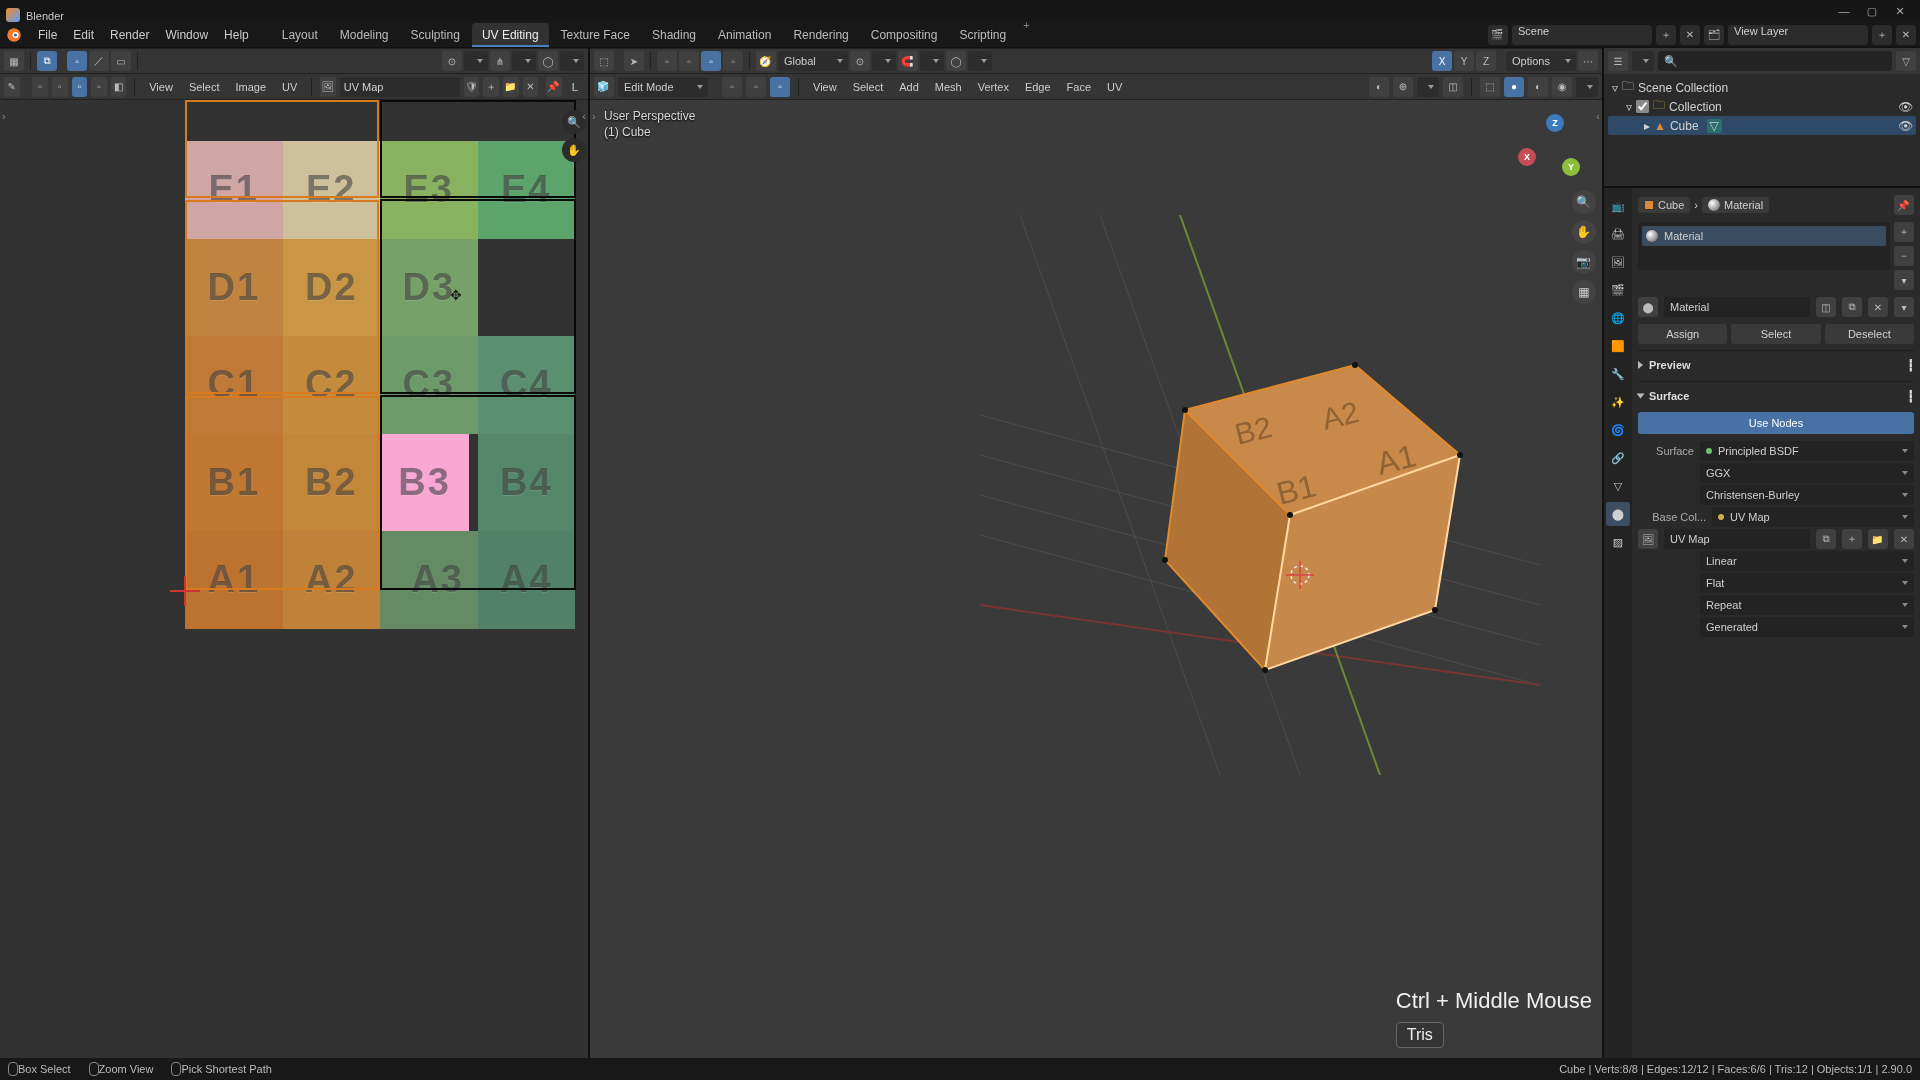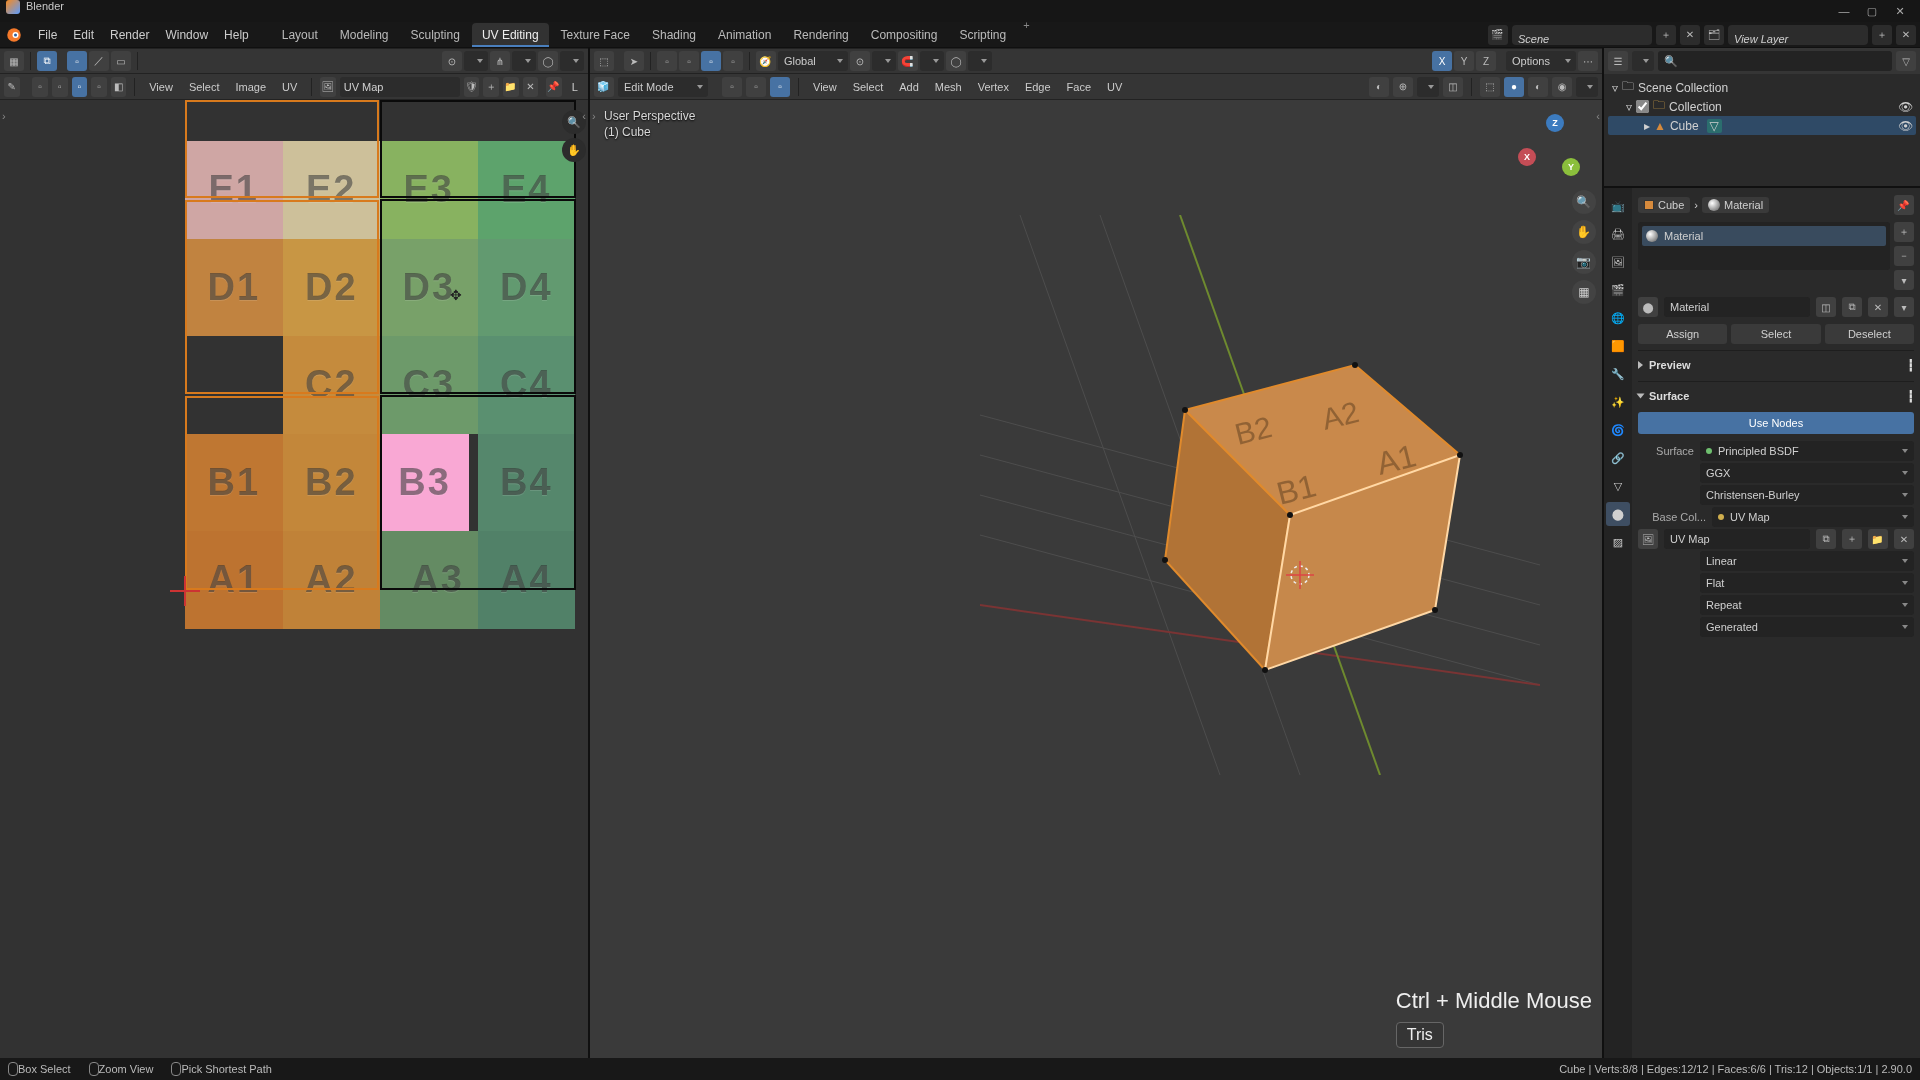--- a/index.html
+++ b/index.html
@@ -1,35 +1,35 @@
 <!DOCTYPE html>
 <html><head>
 <meta charset="utf-8">
 <style>
 * { margin: 0; padding: 0; box-sizing: border-box; font-family: -apple-system, "Segoe UI", Arial, sans-serif; user-select: none; }
 body { background: #393939; color: #d0d0d0; font-size: 11px; overflow: hidden; width: 1920px; height: 1080px; }
 
 
-.titlebar { height: 22px; background: #161616; display: flex; align-items: flex-start; padding: 0 6px; }
+.titlebar { height: 22px; background: #161616; display: flex; align-items: flex-end; padding: 0 6px; }
 .titlebar .logo { width: 14px; height: 14px; background: linear-gradient(135deg,#f78a1f,#5b9cff); border-radius: 3px; margin-right: 6px; }
 .titlebar .title { font-size: 11px; color: #c8c8c8; }
 .titlebar .spacer { flex: 1; }
 .titlebar .winbtn { width: 28px; height: 22px; display: flex; align-items: center; justify-content: center; color: #aaa; }
 
 
 .topbar { height: 26px; background: #181818; display: flex; align-items: center; padding: 0 4px; border-bottom: 1px solid #101010; }
 .topbar .app-icon { width: 20px; height: 20px; display: flex; align-items: center; justify-content: center; margin-right: 6px; }
 .topbar .app-icon svg { width: 18px; height: 18px; }
 .topbar .menu { padding: 0 8px; height: 26px; line-height: 26px; color: #ccc; font-size: 12px; }
 .topbar .workspace-tabs { display: flex; margin-left: 14px; }
 .topbar .workspace-tabs .tab { padding: 0 10px; height: 24px; line-height: 24px; color: #bbb; font-size: 12px; border-radius: 4px 4px 0 0; margin: 4px 1px; }
 .topbar .workspace-tabs .tab.active { background: #323232; border-bottom: 2px solid #4a7fbd; color: #eee; }
 .topbar .workspace-tabs .addtab { padding: 0 6px; color: #888; }
 .topbar .right { margin-left: auto; display: flex; align-items: center; gap: 4px; }
-.topbar .right .scenebox, .topbar .right .layerbox { display: flex; align-items: flex-end; background: #2c2c2c; border-radius: 4px; height: 20px; padding: 0 6px; gap: 4px; min-width: 140px; font-style: italic; }
+.topbar .right .scenebox, .topbar .right .layerbox { display: flex; align-items: flex-start; background: #2c2c2c; border-radius: 4px; height: 20px; padding: 0 6px; gap: 4px; min-width: 140px; }
 .topbar .right .iconbtn { width: 20px; height: 20px; background: #2c2c2c; border-radius: 3px; display: flex; align-items: center; justify-content: center; }
 
 
 .tool-header { height: 26px; background: #353535; display: flex; align-items: center; padding: 0 4px; gap: 2px; border-bottom: 1px solid #222; border-top: 1px solid #222; }
 .iconbtn { width: 20px; height: 20px; background: #404040; border-radius: 3px; display: inline-flex; align-items: center; justify-content: center; color: #bbb; font-size: 10px; }
 .iconbtn.sel { background: #4772a3; color: #fff; }
 .dropdown { height: 20px; background: #2c2c2c; border-radius: 3px; padding: 0 16px 0 6px; display: inline-flex; align-items: center; position: relative; min-width: 70px; font-size: 11px; color: #ccc; }
 .dropdown::after { content: ""; position: absolute; right: 5px; top: 8px; border-left: 3px solid transparent; border-right: 3px solid transparent; border-top: 4px solid #999; }
 .sep { width: 1px; height: 18px; background: #222; margin: 0 4px; }
 .sep2 { width: 6px; }
@@ -217,21 +217,21 @@
     <div class="uv-canvas">
       <div class="edge-chev" style="left:2px">›</div>
       <div class="uv-grid" id="uvgrid">
           <div class="cell" style="left: 0px; top: 0px; width: 97.5px; height: 97.5px; background: rgb(207, 166, 164);">E1</div>
           <div class="cell" style="left: 97.5px; top: 0px; width: 97.5px; height: 97.5px; background: rgb(205, 192, 154);">E2</div>
           <div class="cell" style="left: 195px; top: 0px; width: 97.5px; height: 97.5px; background: rgb(136, 178, 96);">E3</div>
           <div class="cell" style="left: 292.5px; top: 0px; width: 97.5px; height: 97.5px; background: rgb(93, 163, 108);">E4</div>
           <div class="cell" style="left: 0px; top: 97.5px; width: 97.5px; height: 97.5px; background: rgb(193, 131, 64);">D1</div>
           <div class="cell" style="left: 97.5px; top: 97.5px; width: 97.5px; height: 97.5px; background: rgb(200, 150, 68);">D2</div>
           <div class="cell" style="left: 195px; top: 97.5px; width: 97.5px; height: 97.5px; background: rgb(120, 161, 105);">D3</div>
-          <div class="cell" style="left: 292.5px; top: 97.5px; width: 97.5px; height: 97.5px; background: rgb(98, 154, 112);">D4</div>
+          <div class="cell" style="left: 0px; top: 195px; width: 97.5px; height: 97.5px; background: rgb(192, 122, 56);">C1</div>
           <div class="cell" style="left: 97.5px; top: 195px; width: 97.5px; height: 97.5px; background: rgb(197, 139, 61);">C2</div>
           <div class="cell" style="left: 195px; top: 195px; width: 97.5px; height: 97.5px; background: rgb(109, 154, 106);">C3</div>
           <div class="cell" style="left: 292.5px; top: 195px; width: 97.5px; height: 97.5px; background: rgb(90, 144, 112);">C4</div>
           <div class="cell" style="left: 0px; top: 292.5px; width: 97.5px; height: 97.5px; background: rgb(191, 119, 50);">B1</div>
           <div class="cell" style="left: 97.5px; top: 292.5px; width: 97.5px; height: 97.5px; background: rgb(195, 135, 58);">B2</div>
           <div class="cell" style="left: 195px; top: 292.5px; width: 89px; height: 97.5px; background: #f9a8d4;">B3</div>
           <div class="cell" style="left: 292.5px; top: 292.5px; width: 97.5px; height: 97.5px; background: rgb(85, 135, 108);">B4</div>
           <div class="cell" style="left: 0px; top: 390px; width: 97.5px; height: 97.5px; background: rgb(189, 115, 48);">A1</div>
           <div class="cell" style="left: 97.5px; top: 390px; width: 97.5px; height: 97.5px; background: rgb(192, 130, 56);">A2</div>
           <div class="cell" style="left: 195px; top: 390px; width: 115px; height: 97.5px; background: rgb(100, 139, 99); text-align: center;">A3</div>

